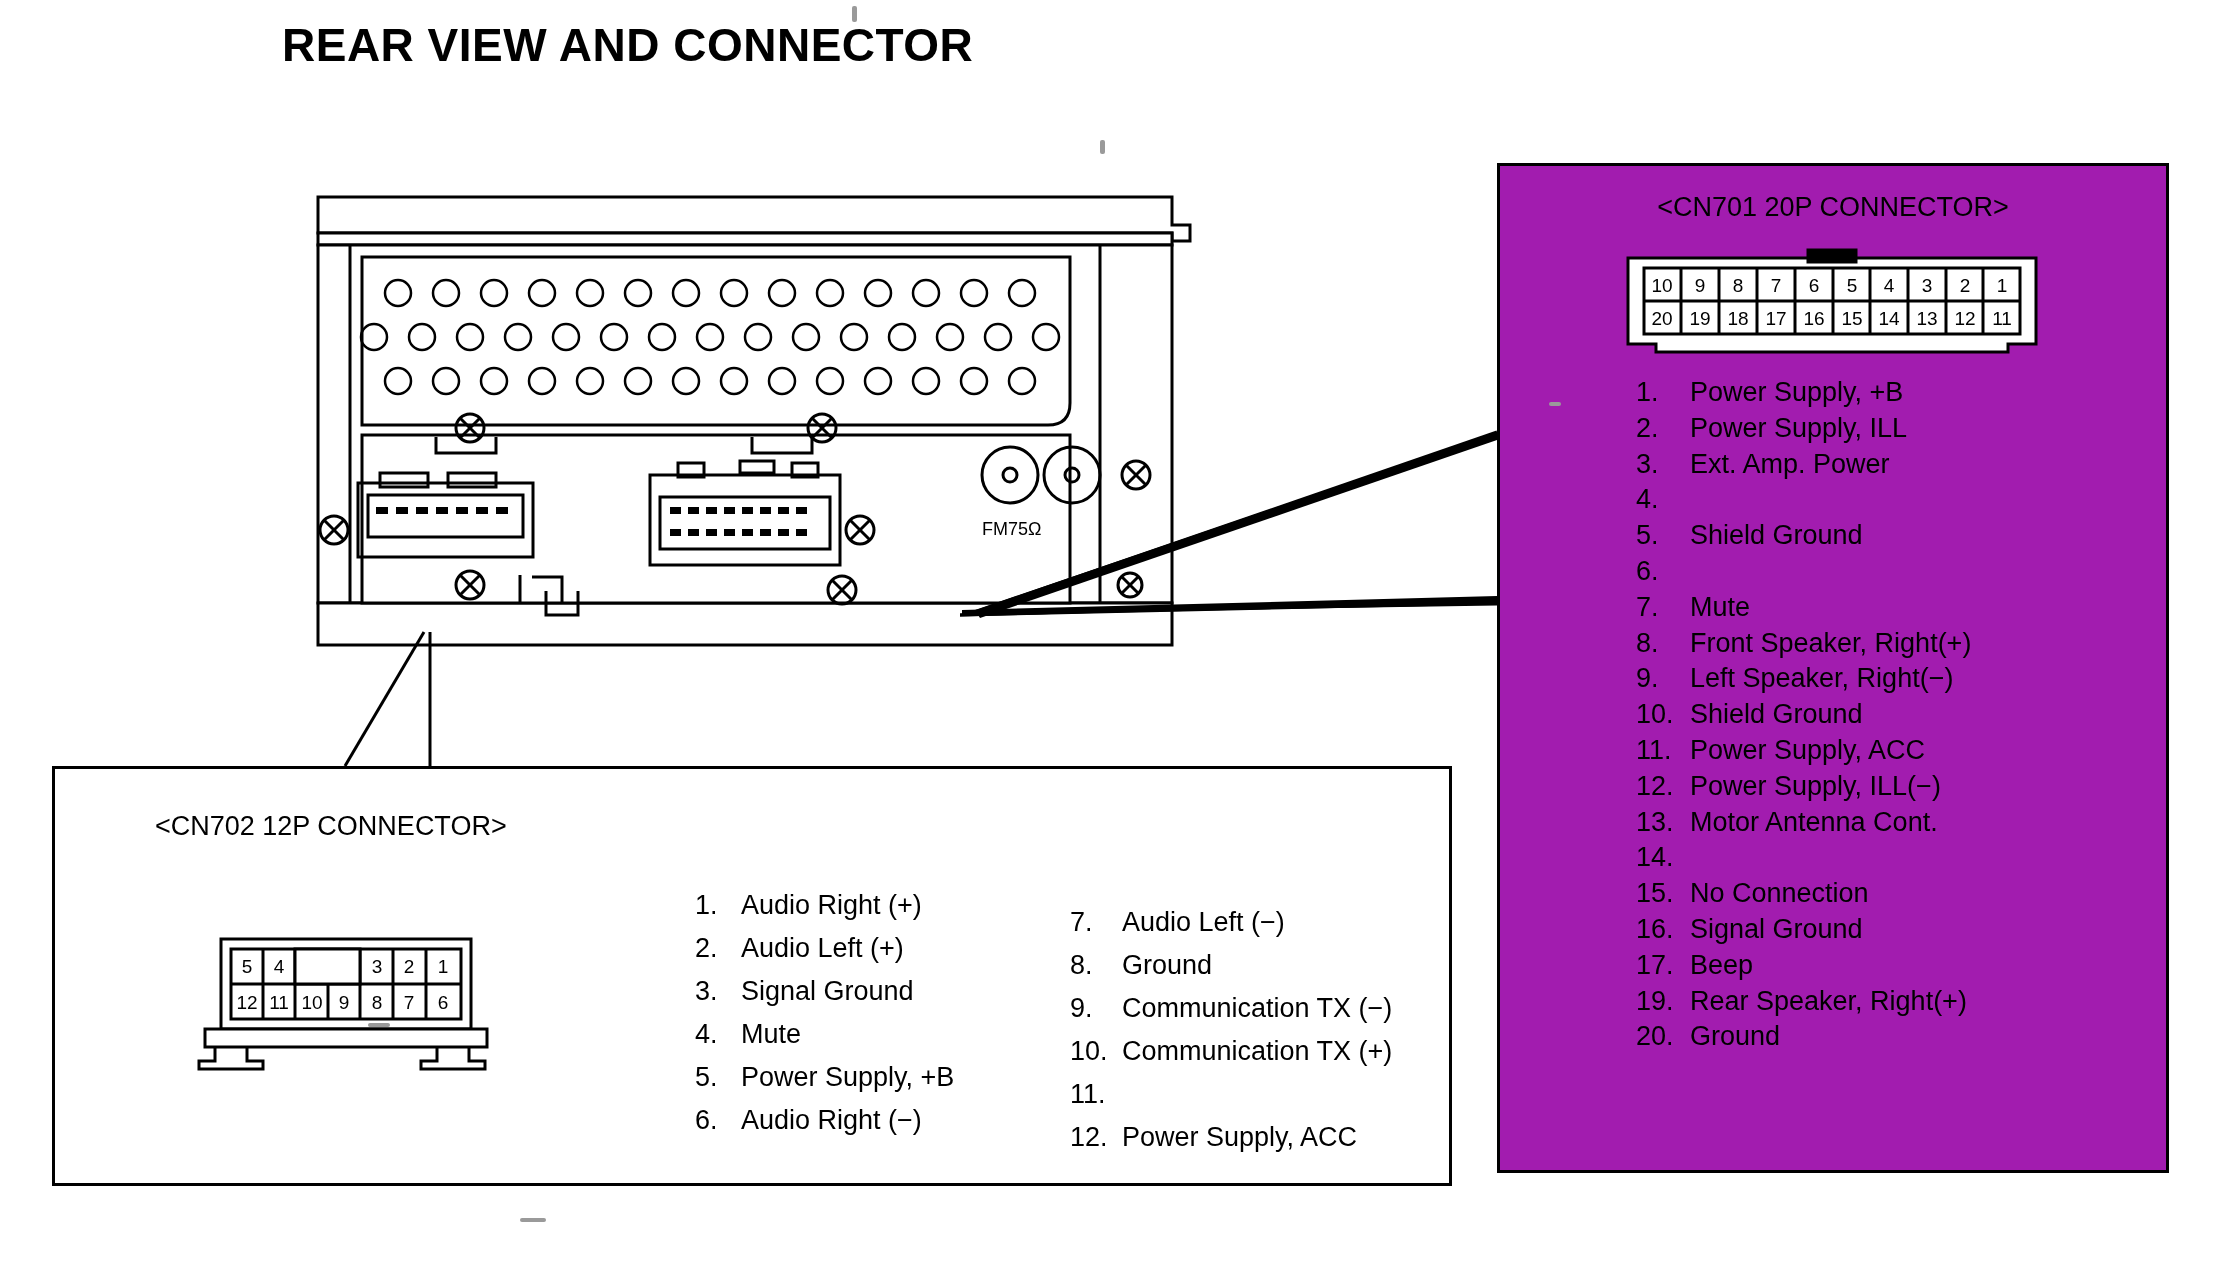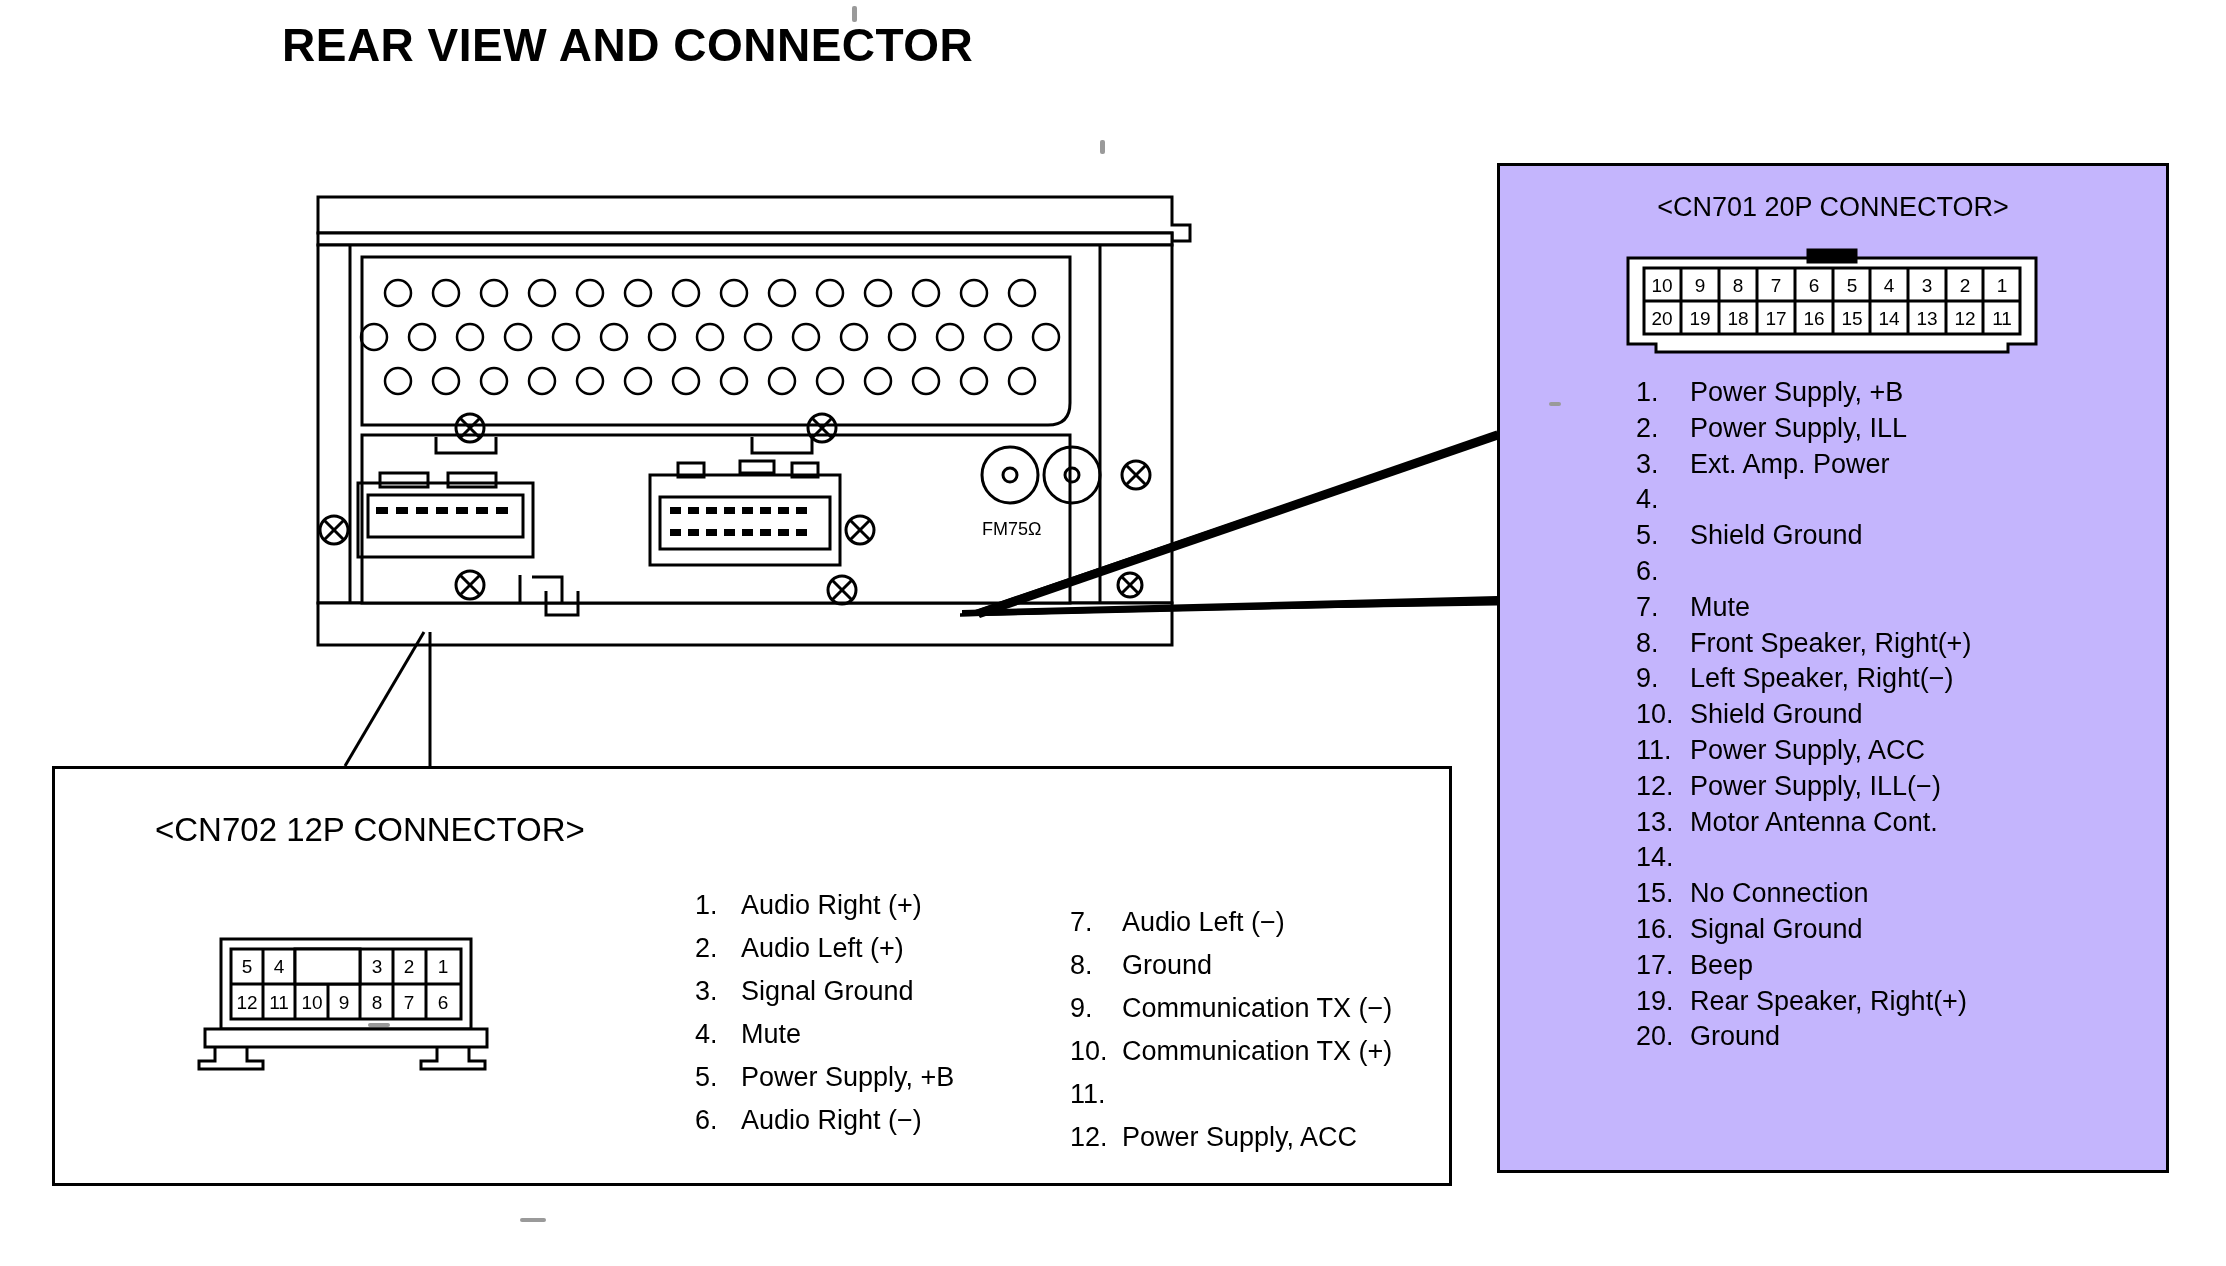--- a/index.html
+++ b/index.html
@@ -44,21 +44,21 @@
     width: 1400px;
     height: 420px;
     border: 3px solid #000;
     background: #fff;
     box-sizing: border-box;
   }
   #cn702-title {
     position: absolute;
     left: 100px;
     top: 42px;
-    font-size: 33px;
+    font-size: 27px;
     white-space: nowrap;
   }
   #cn702-connector {
     position: absolute;
     left: 130px;
     top: 160px;
     width: 330px;
     height: 150px;
   }
   #cn702-list-a {
@@ -86,21 +86,21 @@
   .pin-num.wide { width: 52px; }
 
   
   #cn701-panel {
     position: absolute;
     left: 1497px;
     top: 163px;
     width: 672px;
     height: 1010px;
     border: 3px solid #000;
-    background: #c4b5fd;
+    background: #a21caf;
     box-sizing: border-box;
   }
   #cn701-title {
     position: absolute;
     left: 0;
     top: 26px;
     width: 100%;
     text-align: center;
     font-size: 27px;
     white-space: nowrap;

